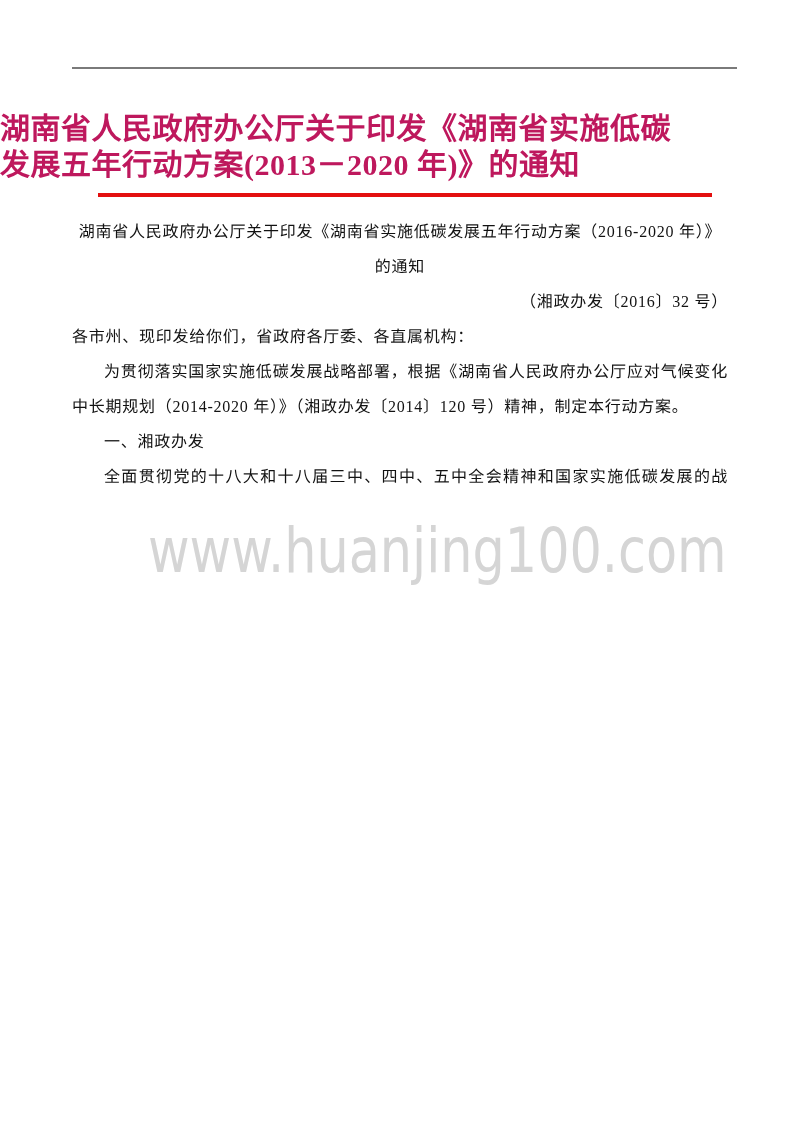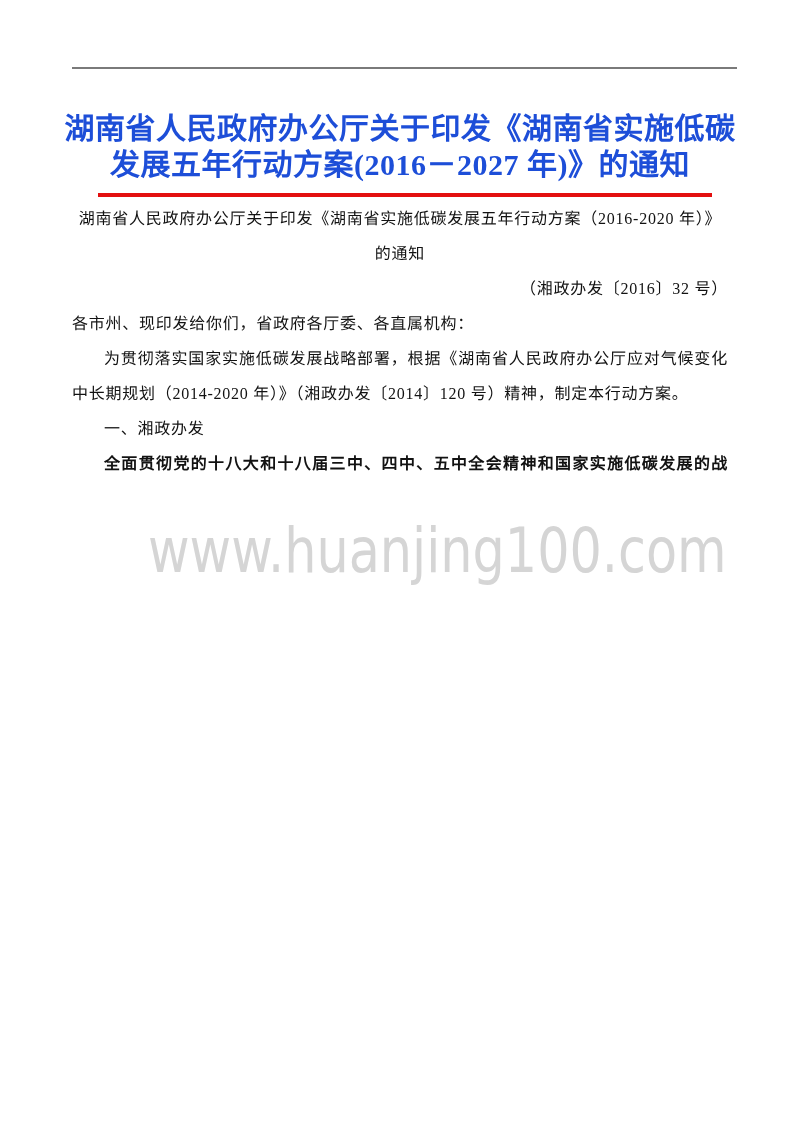--- a/index.html
+++ b/index.html
@@ -35,40 +35,40 @@
   .fg { position: relative; z-index: 1; }
 
   .top-rule {
     margin: 67px 0 0 72px;
     width: 665px;
     height: 2px;
     background: #7a7a7a;
   }
   .main-title {
     margin-top: 42px;
-    text-align: center;
+    text-align: left;
     font-size: 30px;
     font-weight: 700;
     line-height: 36px;
     letter-spacing: 0.5px;
-    color: #1d4ed8;
+    color: #be185d;
   }
   .main-title .title-line {
     display: block;
     white-space: nowrap;
   }
   .red-rule {
     margin: 10px 0 0 98px;
     width: 614px;
     height: 4px;
     background: #e30f0f;
   }
 
   .content {
-    margin: 4px 72px;
+    margin: 17px 72px;
     font-size: 16px;
     line-height: 35px;
     letter-spacing: 0.75px;
   }
   .content p, .content div { margin: 0; }
 
   .notice-heading {
     margin-top: 76px;
     text-align: center;
   }
@@ -97,36 +97,35 @@
   }
   .intro { margin-top: 70px; }
   .section-heading {
     margin-top: 2px;
     text-indent: 2em;
   }
   .cutoff {
     margin-top: 19px;
     text-align: justify;
     text-align-last: justify;
-    font-weight: bold;
   }
 </style>
 </head>
 <body>
 
 <div class="page">
 
   <div class="watermark">www.huanjing100.com</div>
 
   <div class="fg">
     <div class="top-rule"></div>
 
     <div class="main-title">
       <span class="title-line">湖南省人民政府办公厅关于印发《湖南省实施低碳</span>
-      <span class="title-line">发展五年行动方案(2016－2027 年)》的通知</span>
+      <span class="title-line">发展五年行动方案(2013－2020 年)》的通知</span>
     </div>
 
     <div class="red-rule"></div>
 
     <div class="content">
 
       <div class="notice-heading">
         <div>湖南省人民政府办公厅关于印发《湖南省实施低碳发展五年行动方案（2016-2020 年）》</div>
         <div>的通知</div>
       </div>

